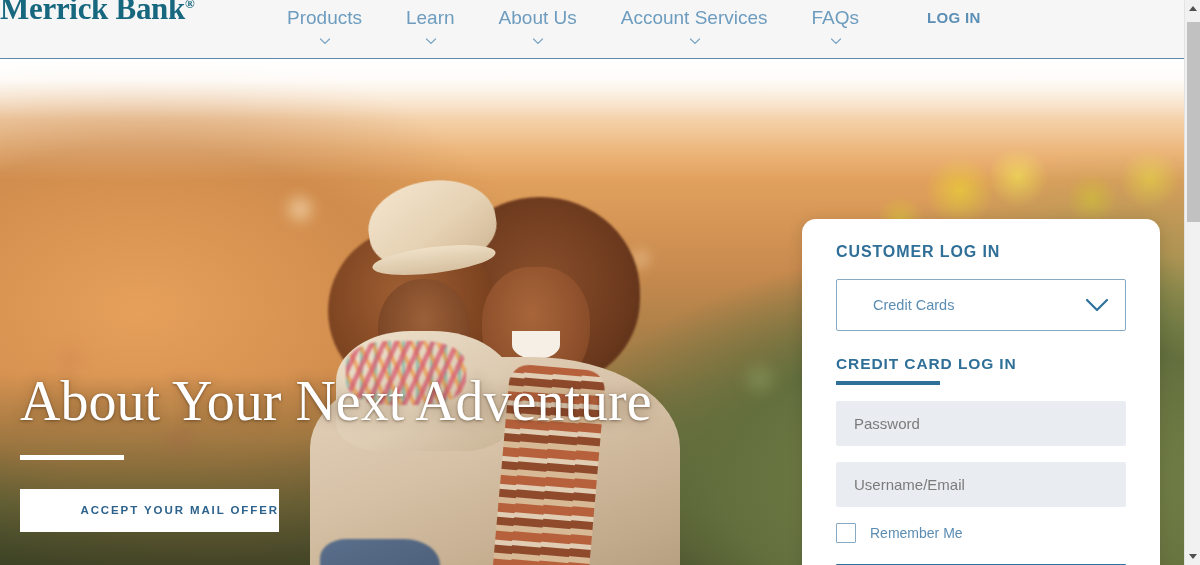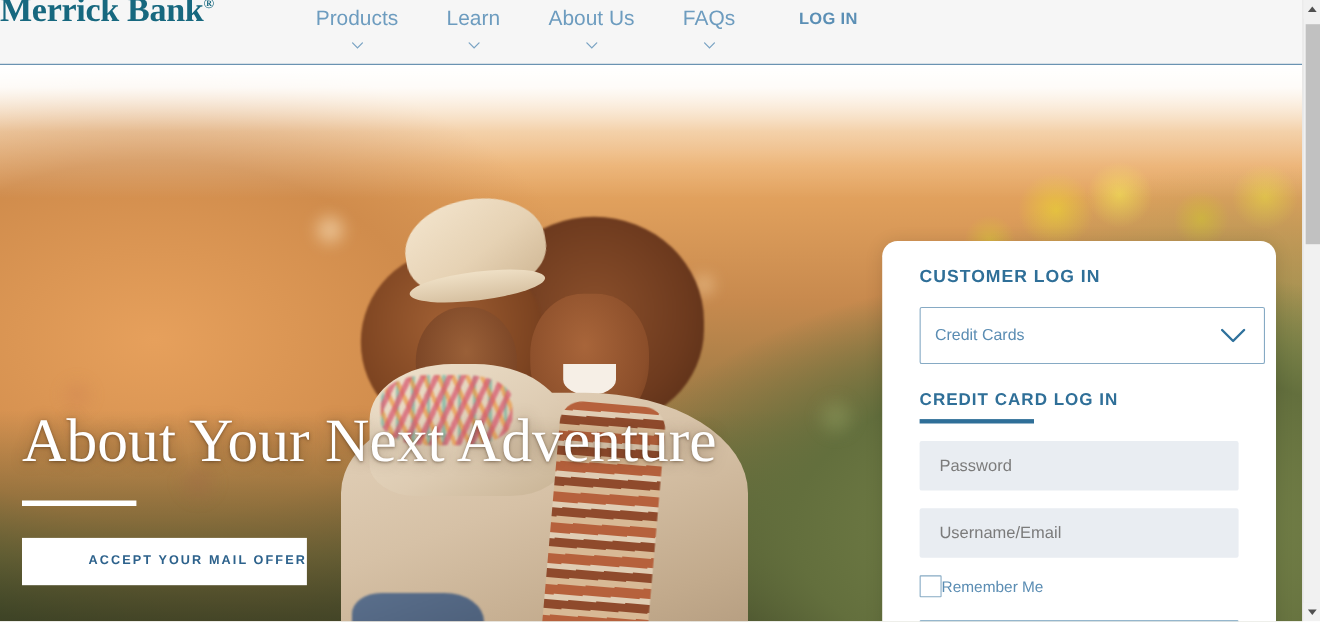--- a/index.html
+++ b/index.html
@@ -94,21 +94,21 @@
   }
   .chev svg { display: block; }
 
   .nav-login {
     color: #5b8fb5;
     font-size: 15px;
     font-weight: 700;
     letter-spacing: 0.3px;
     cursor: pointer;
     line-height: 24px;
-    margin-left: 14px;
+    margin-left: 24px;
   }
 
   
   #hero {
     position: absolute;
     left: 0;
     top: 59px;
     width: 1184px;
     height: 506px;
     overflow: hidden;
@@ -316,28 +316,28 @@
   .card-title {
     margin-top: 24px;
     color: #2f6f98;
     font-size: 16px;
     font-weight: 700;
     letter-spacing: 0.9px;
   }
 
   #account-select {
     margin-top: 18px;
-    width: 314px;
+    width: 290px;
     height: 52px;
     border: 1px solid #86aac4;
     border-radius: 2px;
     display: flex;
     align-items: center;
     justify-content: space-between;
-    padding: 0 16px 0 13px;
+    padding: 0 16px 0 36px;
     cursor: pointer;
     background: #ffffff;
   }
   #account-select .val {
     color: #5b8db3;
     font-size: 14.5px;
   }
   .select-chev {
     width: 24px; height: 14px;
     display: block;
@@ -370,20 +370,21 @@
     color: #3d3d3d;
     outline: none;
     display: block;
   }
   .field::placeholder { color: #7b7b7b; opacity: 1; }
 
   #remember-row {
     margin-top: 16px;
     display: flex;
     align-items: center;
+    gap: 14px;
     cursor: pointer;
   }
   #remember-box {
     width: 20px; height: 20px;
     border: 1px solid #86aac4;
     background: #ffffff;
     border-radius: 1px;
     flex: 0 0 auto;
   }
   #remember-label {
@@ -484,20 +485,28 @@
 
         <div class="nav-item">
           <span>About Us</span>
           <span class="chev">
             <svg viewBox="0 0 12 12" width="12" height="12">
                 <path d="M1.5 4 L6 8.5 L10.5 4" fill="none" stroke="#7ba4c4" stroke-width="1.2" stroke-linecap="round"></path>
               </svg>
           </span>
         </div>
 
+        <div class="nav-item">
+          <span>Account Services</span>
+          <span class="chev">
+            <svg viewBox="0 0 12 12" width="12" height="12">
+                <path d="M1.5 4 L6 8.5 L10.5 4" fill="none" stroke="#7ba4c4" stroke-width="1.2" stroke-linecap="round"></path>
+              </svg>
+          </span>
+        </div>
 
         <div class="nav-item">
           <span>FAQs</span>
           <span class="chev">
             <svg viewBox="0 0 12 12" width="12" height="12">
                 <path d="M1.5 4 L6 8.5 L10.5 4" fill="none" stroke="#7ba4c4" stroke-width="1.2" stroke-linecap="round"></path>
               </svg>
           </span>
         </div>
 

